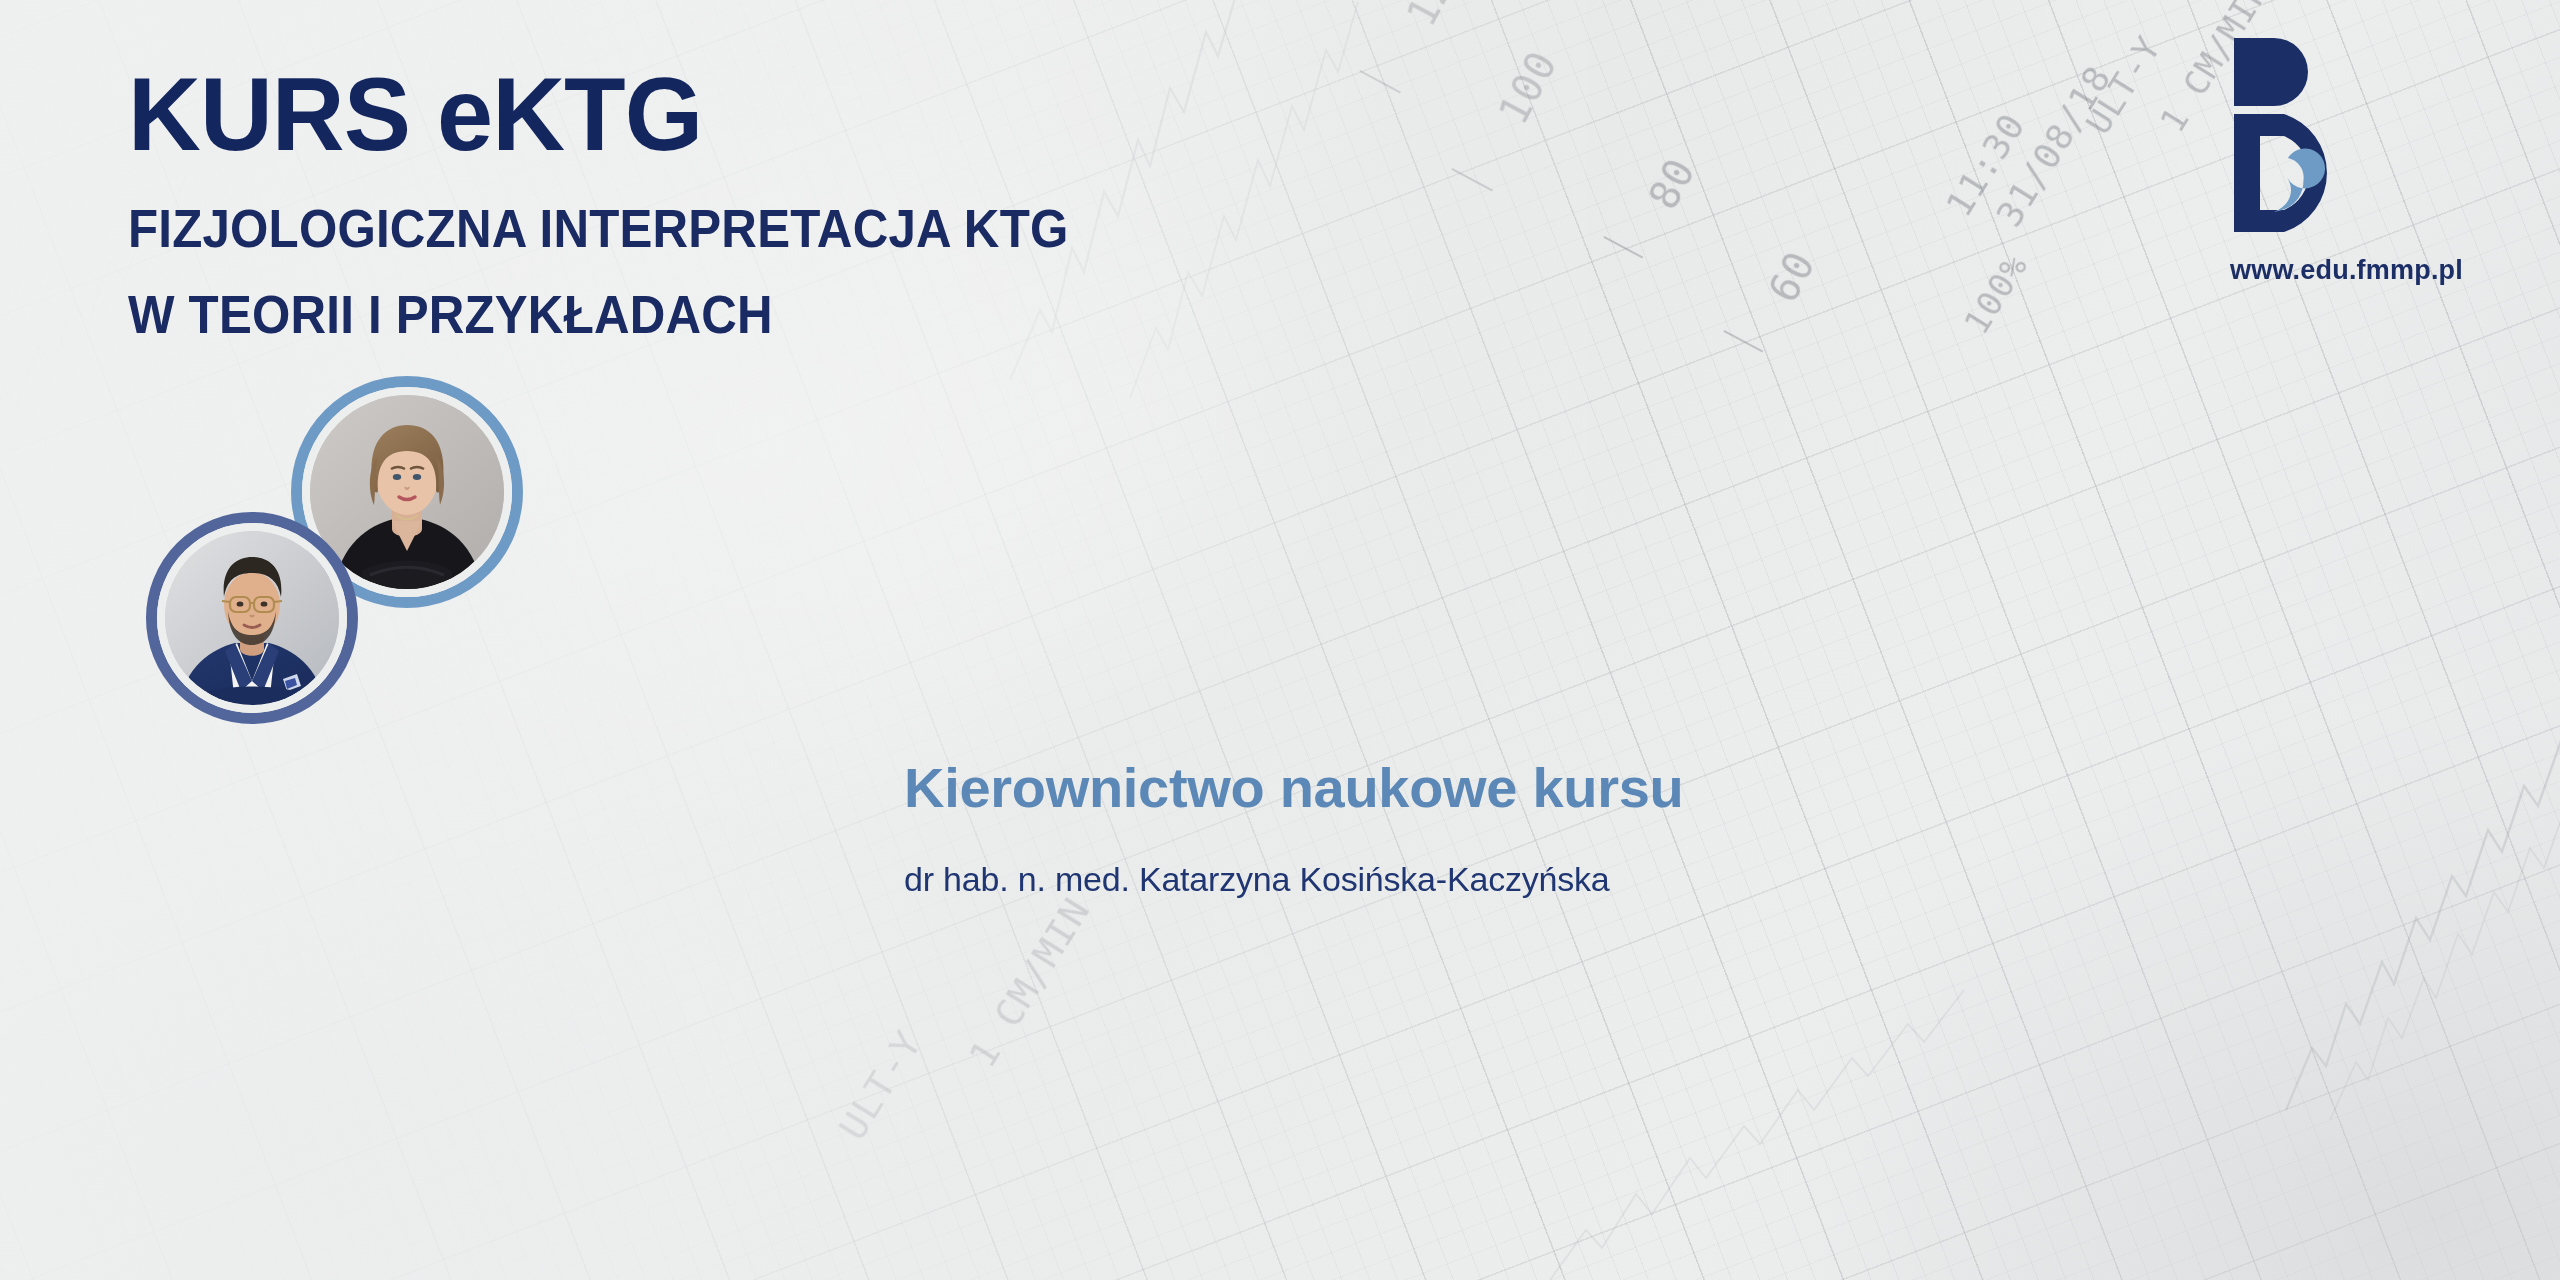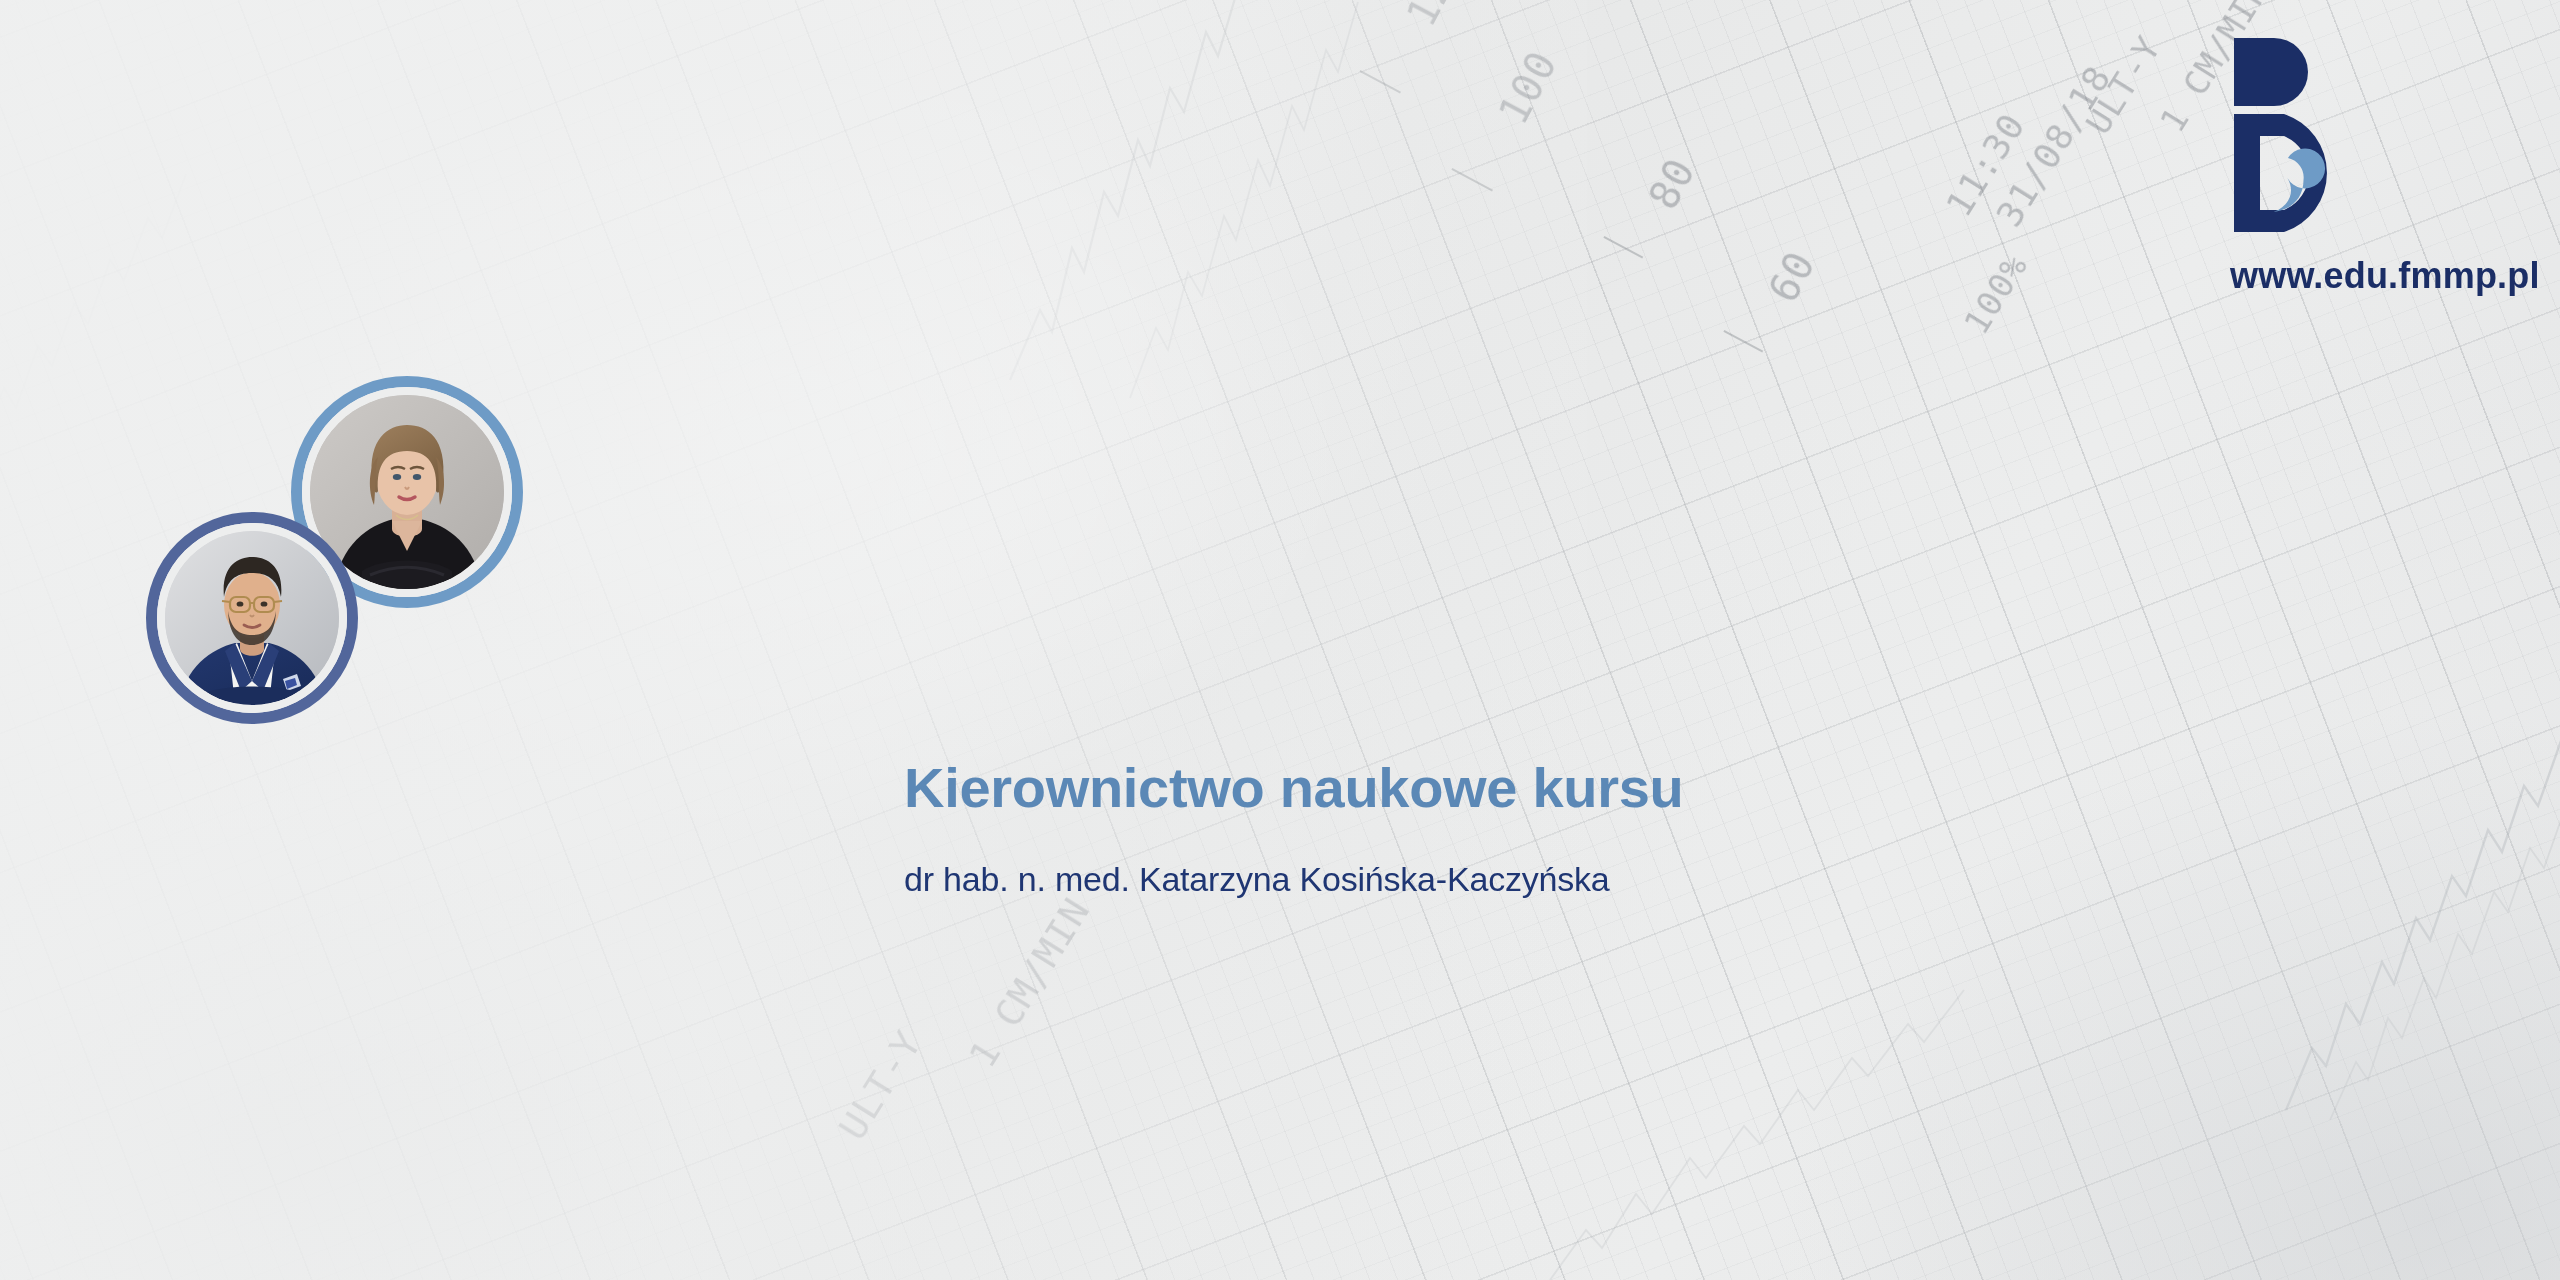--- a/index.html
+++ b/index.html
@@ -153,21 +153,21 @@
     line-height:24px;
     letter-spacing:3.4px;
     color:#1b2e66;
     white-space:nowrap;
     transform:scaleX(.95);
     transform-origin:left center;
   }
   .logo-url{
     position:absolute;left:2px;top:225px;
     font-family:"Liberation Sans", sans-serif;
-    font-weight:bold;font-size:36px;letter-spacing:.2px;
+    font-weight:bold;font-size:27px;letter-spacing:.2px;
     color:#1b2e66;white-space:nowrap;
   }
 </style>
 </head>
 <body>
 
 <div id="stage">
 
   <div class="bg-layer bg-base"></div>
 
@@ -213,20 +213,25 @@
     <path d="M10,300 L46,250 L62,268 L96,214 L112,234 L150,178 L166,198 L204,146 L220,164 L258,110 L274,130 L312,78 L328,96 L368,44 L384,62 L424,10" fill="none" stroke="#9aa0a6" stroke-width="1.9" stroke-opacity=".34"></path>
   </svg>
 
   <svg class="trace" style="left:-30px;top:120px;" width="260" height="340" viewBox="0 0 260 340">
     <path d="M8,330 L34,268 L46,288 L68,226 L82,246 L104,184 L118,204 L140,140 L154,160 L178,98 L192,118 L216,54" fill="none" stroke="#9aa0a6" stroke-width="1.8" stroke-opacity=".3"></path>
   </svg>
 
   <div class="bg-soft"></div>
   <div class="bg-blurwash"></div>
 
+  <div class="title-block">
+    <h1 class="main-title">KURS eKTG</h1>
+    <p class="sub-line sub1">FIZJOLOGICZNA INTERPRETACJA KTG</p>
+    <p class="sub-line sub2">W TEORII I PRZYKŁADACH</p>
+  </div>
 
   <div class="ring ring-woman" style="left:291px;top:376px;width:232px;height:232px;"></div>
   <div class="ring ring-gap" style="left:302px;top:387px;width:210px;height:210px;"></div>
   <div class="photo photo-woman" style="left:310px;top:395px;width:194px;height:194px;">
     <svg width="194" height="194" viewBox="0 0 194 194">
       <defs>
         <clipPath id="clipW">
             <circle cx="97" cy="97" r="97"></circle>
           </clipPath>
         <linearGradient id="bgW" x1="0" y1="0" x2="1" y2="1">

